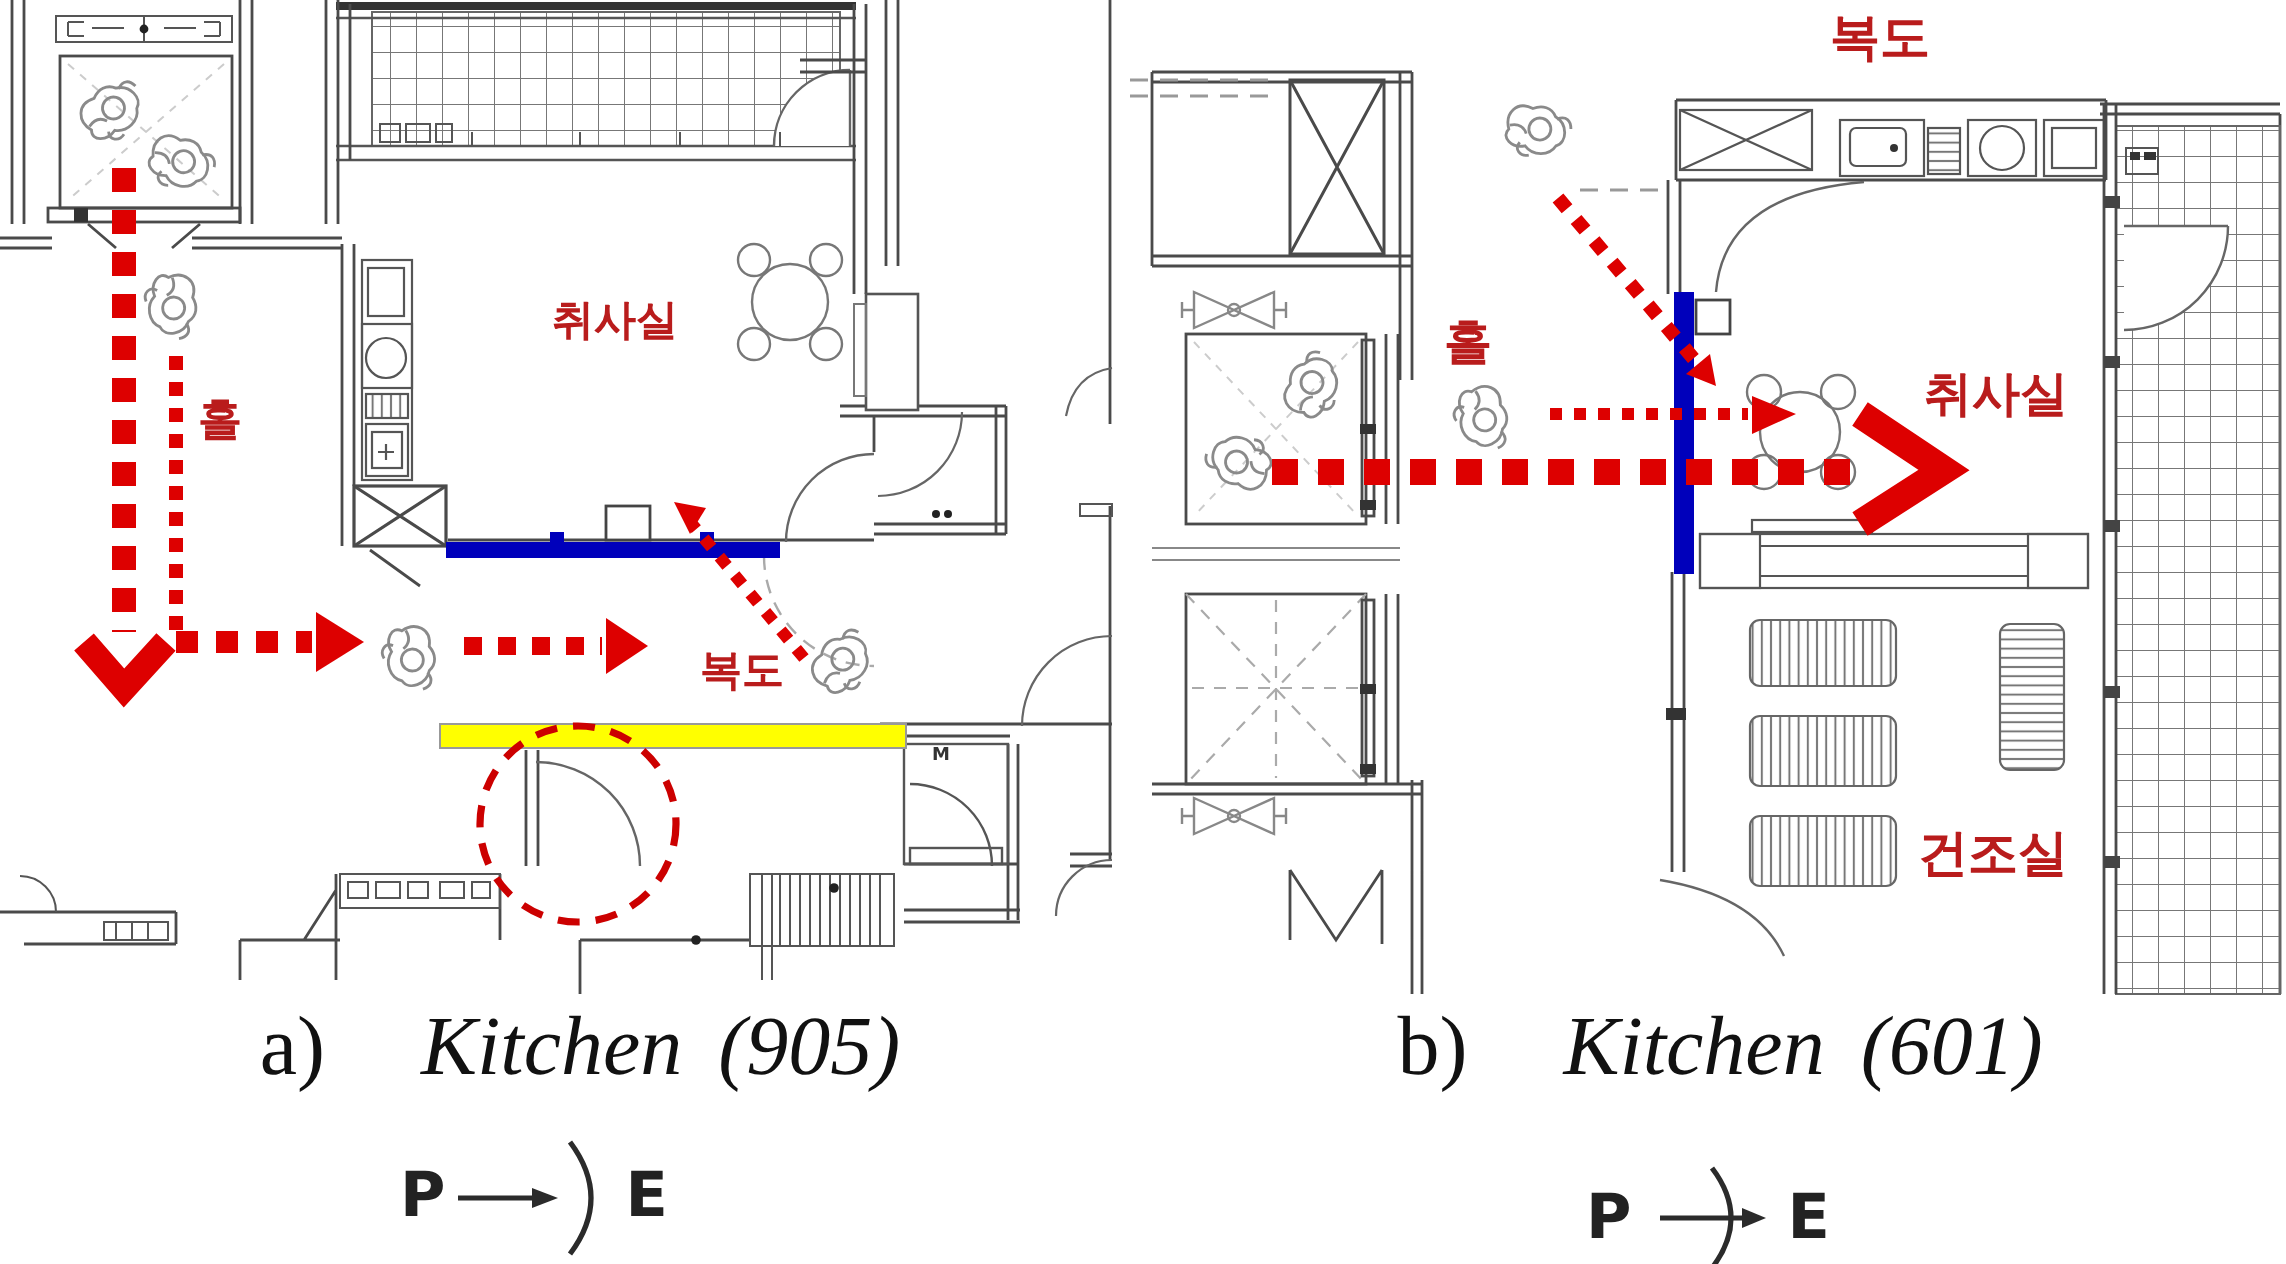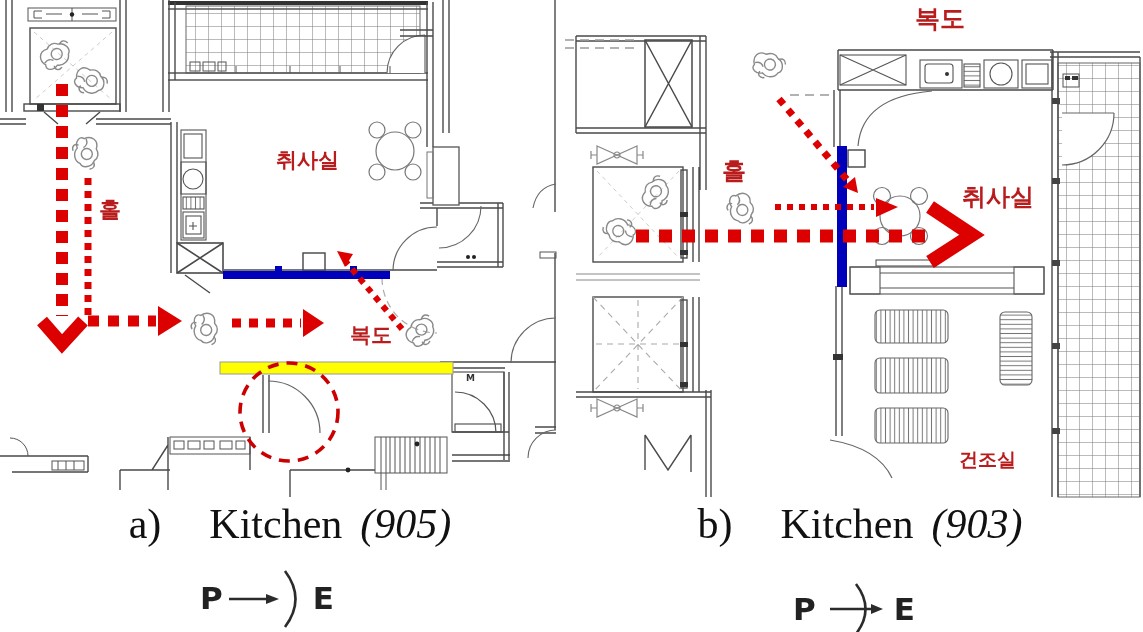--- a/index.html
+++ b/index.html
@@ -3,21 +3,21 @@
 <meta charset="utf-8">
 <style>
   html,body{margin:0;padding:0;background:#fff;}
   .stage{position:relative;width:1143px;height:632px;background:#ffffff;overflow:hidden;
          font-family:"DejaVu Sans","Liberation Sans",sans-serif;}
   .plan-svg{position:absolute;left:0;top:0;}
   .klabel{position:absolute;color:#b91c1c;font-weight:bold;white-space:nowrap;letter-spacing:0px;}
   .caption{position:absolute;display:flex;justify-content:center;align-items:baseline;
            font-family:"Liberation Serif","DejaVu Serif",serif;font-size:42px;color:#111;}
   .caption .pfx{font-style:normal;margin-right:20px;}
-  .caption .ttl{margin-right:18px;margin-left:28px;}
+  .caption .ttl{font-style:italic;margin-right:18px;margin-left:28px;}
   .caption .num{font-style:italic;}
   .legend{position:absolute;display:flex;align-items:center;color:#222;}
   .legend .pe{font-family:"DejaVu Sans",sans-serif;font-weight:bold;font-size:31px;line-height:1;}
   .legend svg{display:block;}
   .m-marker{position:absolute;font-size:9px;font-weight:bold;color:#333;}
 </style>
 </head>
 <body>
 
 <div class="stage">
@@ -316,31 +316,31 @@
 </svg>
 
 <div class="klabel" style="left:276px;top:146px;font-size:21px;">취사실</div>
 <div class="klabel" style="left:350px;top:321px;font-size:21px;">복도</div>
 <div class="klabel" style="left:99px;top:195px;font-size:22px;">홀</div>
 <div class="m-marker" style="left:466px;top:373px;">M</div>
 
 <div class="klabel" style="left:915px;top:2px;font-size:25px;">복도</div>
 <div class="klabel" style="left:722px;top:155px;font-size:24px;">홀</div>
 <div class="klabel" style="left:962px;top:181px;font-size:24px;">취사실</div>
-<div class="klabel" style="left:959px;top:447px;font-size:19px;">건조실</div>
+<div class="klabel" style="left:959px;top:410px;font-size:25px;">건조실</div>
 
 <div class="caption" style="left:110px;top:500px;width:360px;">
   <span class="pfx">a)</span>
   <span class="ttl">Kitchen</span>
   <span class="num">(905)</span>
 </div>
 <div class="caption" style="left:690px;top:500px;width:340px;">
   <span class="pfx">b)</span>
   <span class="ttl">Kitchen</span>
-  <span class="num">(903)</span>
+  <span class="num">(601)</span>
 </div>
 
 <div class="legend" style="left:200px;top:568px;">
   <span class="pe">P</span>
   <svg width="90" height="60" viewBox="0 0 90 60">
     <line x1="6" y1="31" x2="45" y2="31" stroke="#2b2b2b" stroke-width="2.4"></line>
     <polygon points="56,31 43,26 43,36" fill="#2b2b2b"></polygon>
     <path d="M62,3 Q83,31 62,59" fill="none" stroke="#2b2b2b" stroke-width="2.6"></path>
   </svg>
   <span class="pe">E</span>

